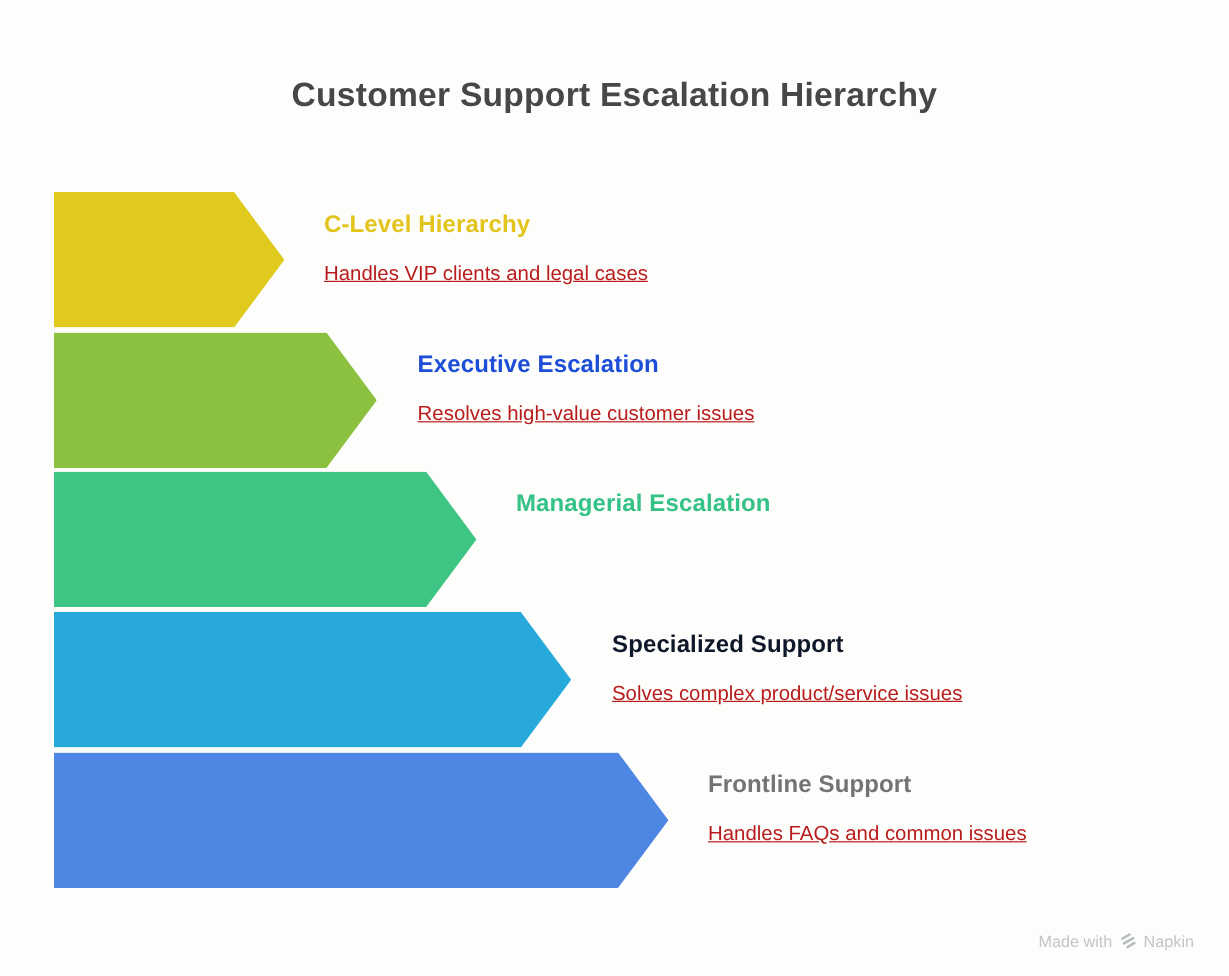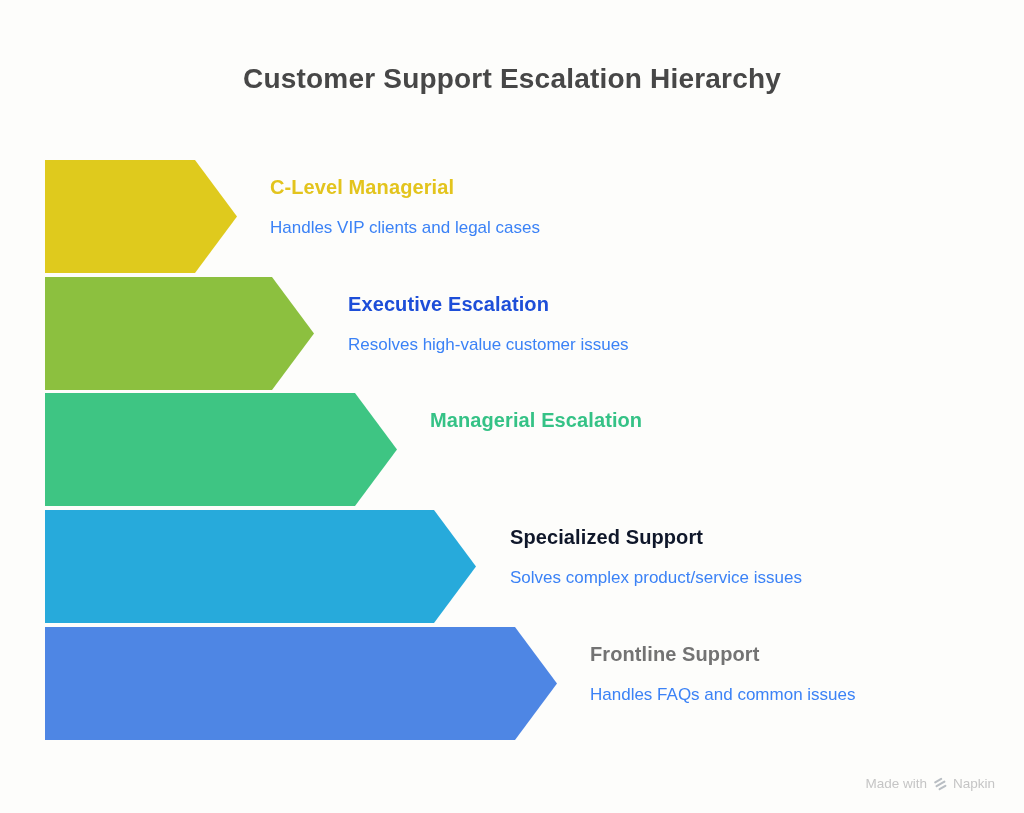--- a/index.html
+++ b/index.html
@@ -47,45 +47,47 @@
   .t5 { top: 643px; left: 590px; }
 
   .level-text h2 {
     font-size: 20px;
     font-weight: 700;
     margin: 0 0 19px 0;
     letter-spacing: 0.1px;
   }
   .level-text p {
     font-size: 17px;
-    color: #3b82f6;
+    color: #b91c1c;
     margin: 0;
+    text-decoration: underline;
   }
 
   .footer {
     position: absolute;
     right: 29px;
     bottom: 21px;
     display: flex;
+    align-items: center;
     gap: 5px;
     font-size: 13.5px;
     color: #c5c5c5;
   }
   .napkin-glyph { display: inline-block; width: 16px; height: 16px; }
 </style>
 </head>
 <body>
 
 <div class="canvas">
 
   <h1 class="page-title">Customer Support Escalation Hierarchy</h1>
 
   <div class="arrow a1" style="background: rgb(223, 202, 29);"></div>
   <div class="level-text t1">
-    <h2 style="color: rgb(227, 196, 29);">C-Level Managerial</h2>
+    <h2 style="color: rgb(227, 196, 29);">C-Level Hierarchy</h2>
     <p>Handles VIP clients and legal cases</p>
   </div>
 
   <div class="arrow a2" style="background: rgb(140, 192, 63);"></div>
   <div class="level-text t2">
     <h2 style="color: #1d4ed8;">Executive Escalation</h2>
     <p>Resolves high-value customer issues</p>
   </div>
 
   <div class="arrow a3" style="background: rgb(62, 197, 131);"></div>

